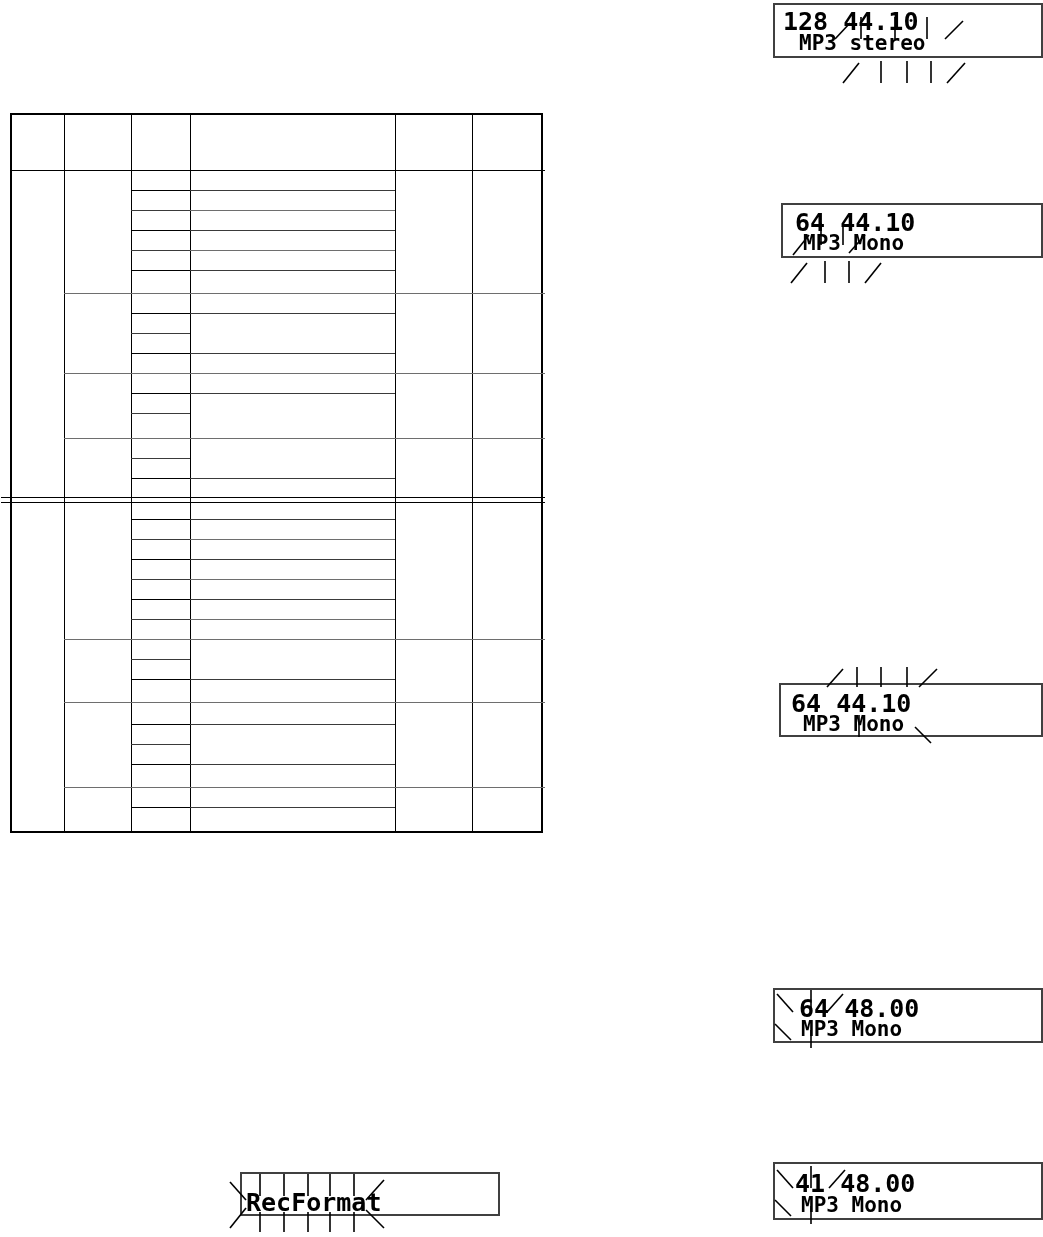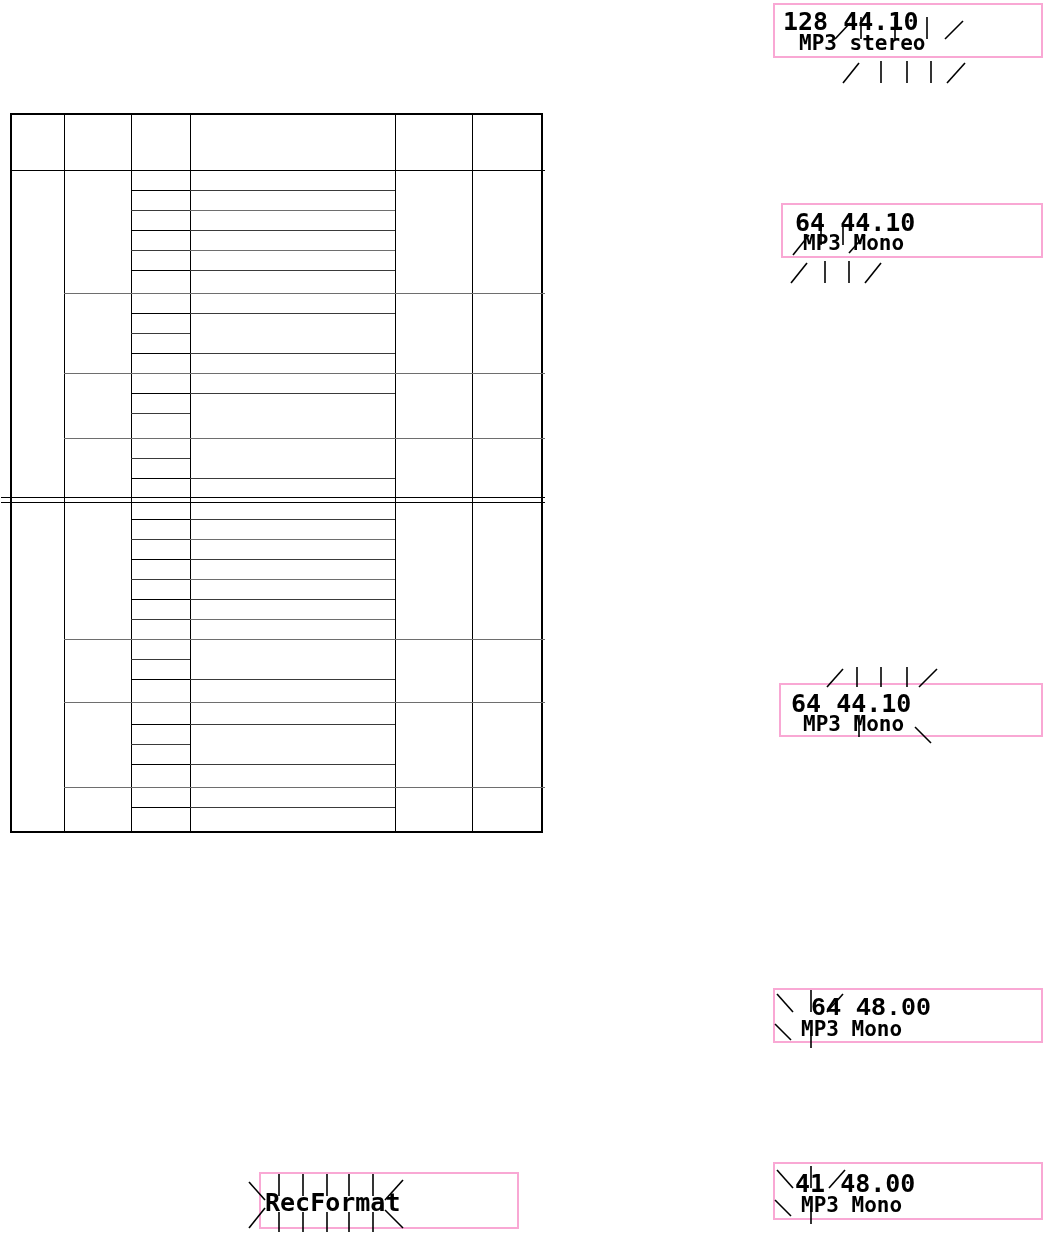--- a/index.html
+++ b/index.html
@@ -58,21 +58,21 @@
     height: 4px;
     background: transparent;
     border-top: 1.5px solid #000;
     border-bottom: 1.5px solid #000;
   }
 
   
   .lcd {
     position: absolute;
     box-sizing: border-box;
-    border: 2px solid #f9a8d4;
+    border: 2px solid #404040;
     background: #ffffff;
     overflow: visible;
   }
   .lcd-text {
     position: absolute;
     font-family: "DejaVu Sans Mono", monospace;
     font-weight: bold;
     color: #000;
     white-space: pre;
     letter-spacing: 0px;
@@ -209,42 +209,42 @@
           <line x1="46" y1="2" x2="62" y2="-16"></line>
           <line x1="76" y1="2" x2="76" y2="-18"></line>
           <line x1="100" y1="2" x2="100" y2="-18"></line>
           <line x1="126" y1="2" x2="126" y2="-18"></line>
           <line x1="138" y1="2" x2="156" y2="-16"></line>
           <line x1="78" y1="30" x2="78" y2="52"></line>
           <line x1="134" y1="42" x2="150" y2="58"></line>
         </svg>
       </div>
       <div class="lcd" style="left: 773px; top: 988px; width: 270px; height: 55px;">
-        <div class="lcd-text lcd-line1" style="left: 36px; top: 6px; font-family: Liberation Mono, monospace;">64 48.00</div>
+        <div class="lcd-text lcd-line1" style="left: 24px; top: 6px;">64 48.00</div>
         <div class="lcd-text lcd-line2" style="left: 26px; top: 29px;">MP3 Mono</div>
         <svg class="leaders" width="350" height="135" viewBox="-40 -40 350 135" style="left: -40px; top: -40px;">
           <line x1="18" y1="22" x2="2" y2="4"></line>
           <line x1="36" y1="22" x2="36" y2="0"></line>
           <line x1="52" y1="22" x2="68" y2="4"></line>
           <line x1="16" y1="50" x2="0" y2="34"></line>
           <line x1="36" y1="40" x2="36" y2="58"></line>
         </svg>
       </div>
       <div class="lcd" style="left: 773px; top: 1162px; width: 270px; height: 58px;">
         <div class="lcd-text lcd-line1" style="left: 20px; top: 7px;">41 48.00</div>
         <div class="lcd-text lcd-line2" style="left: 26px; top: 31px;">MP3 Mono</div>
         <svg class="leaders" width="350" height="138" viewBox="-40 -40 350 138" style="left: -40px; top: -40px;">
           <line x1="18" y1="24" x2="2" y2="6"></line>
           <line x1="36" y1="24" x2="36" y2="2"></line>
           <line x1="54" y1="24" x2="70" y2="6"></line>
           <line x1="16" y1="52" x2="0" y2="36"></line>
           <line x1="36" y1="42" x2="36" y2="60"></line>
         </svg>
       </div>
-      <div class="lcd" style="left: 240px; top: 1172px; width: 260px; height: 57px; margin-left: 19px;">
+      <div class="lcd" style="left: 240px; top: 1172px; width: 260px; height: 44px;">
         <div class="lcd-text lcd-line1" style="left: 4px; top: 16px;">RecFormat</div>
         <svg class="leaders" width="340" height="136" viewBox="-40 -40 340 136" style="left: -40px; top: -40px;">
           <line x1="4" y1="26" x2="-12" y2="8"></line>
           <line x1="18" y1="22" x2="18" y2="0"></line>
           <line x1="42" y1="22" x2="42" y2="0"></line>
           <line x1="66" y1="22" x2="66" y2="0"></line>
           <line x1="88" y1="22" x2="88" y2="0"></line>
           <line x1="112" y1="22" x2="112" y2="0"></line>
           <line x1="124" y1="26" x2="142" y2="6"></line>
           <line x1="4" y1="34" x2="-12" y2="54"></line>

